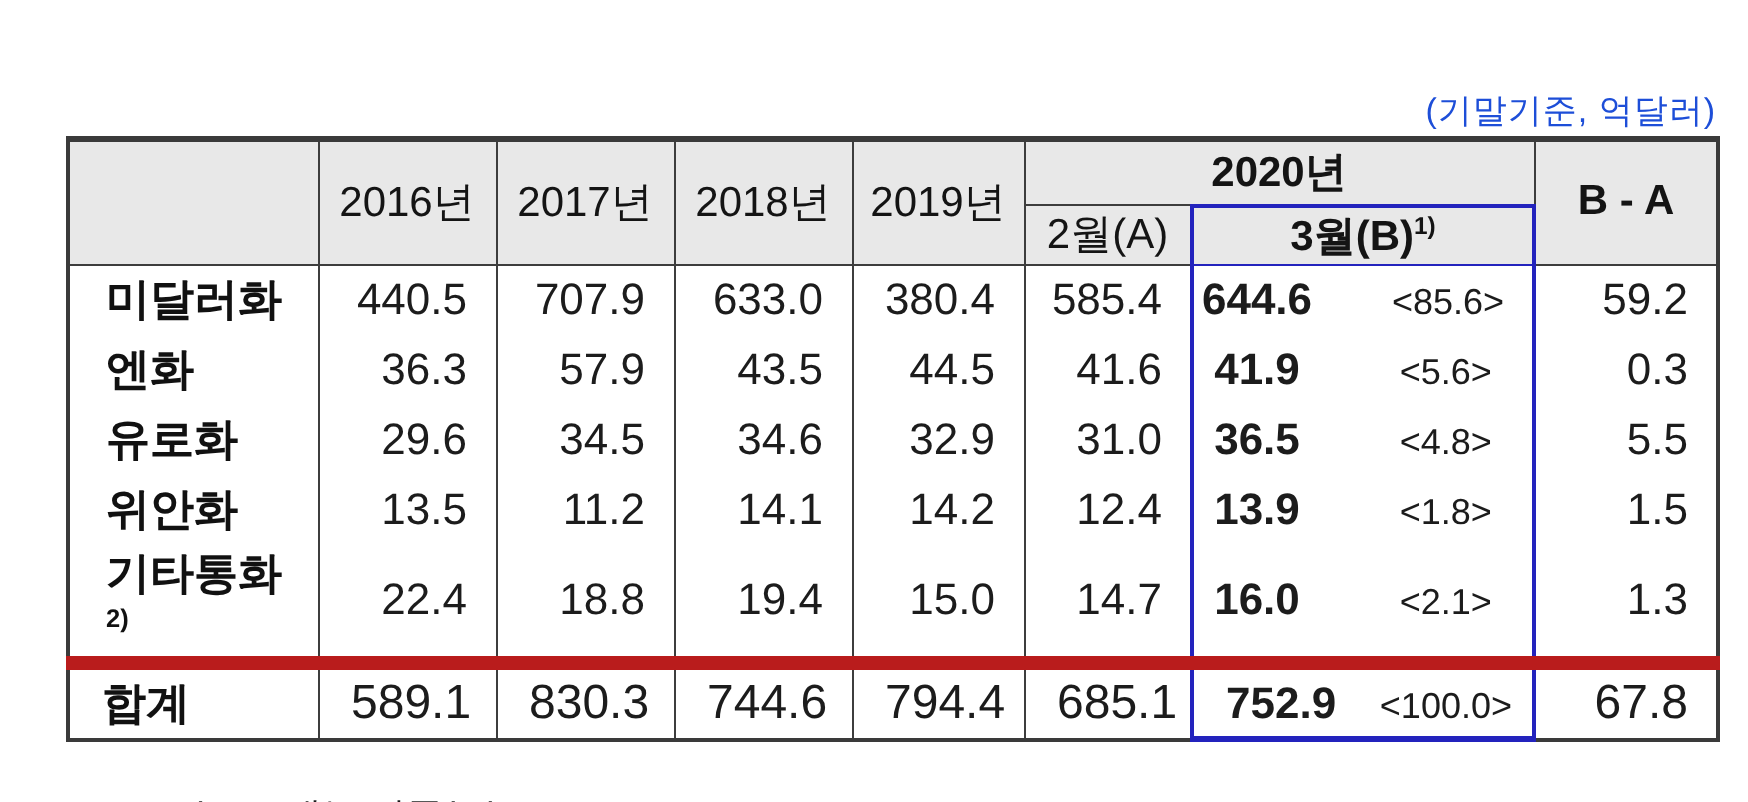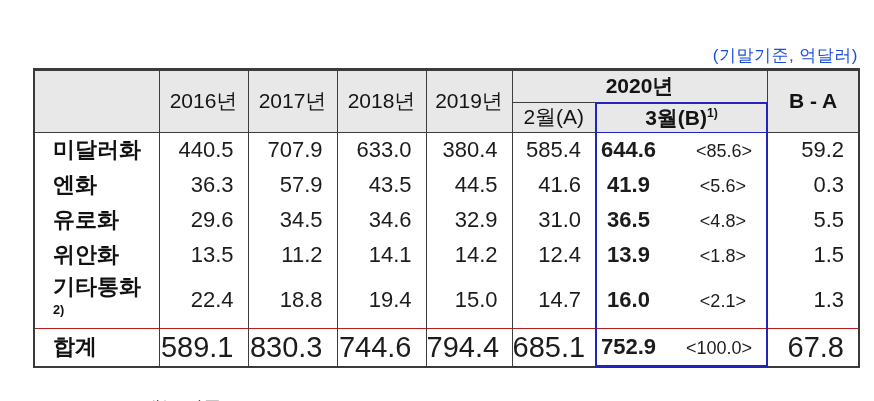--- a/index.html
+++ b/index.html
@@ -30,38 +30,38 @@
     border:2px solid #3a3a3a; border-top-width:3px;
   }
   th, td { border-left:1px solid #3d3d3d; padding:0; overflow:hidden; }
   thead th { background:#e8e8e8; font-weight:400; font-size:21px; color:#141414; }
   thead th.bold { font-weight:700; }
   tr.h1 { height:33px;margin-left:13px; }
   tr.h2 { height:29px; }
   tbody tr { height:35px;margin-top:32px; }
   tbody tr.total { height:38px; }
   tbody tr.first td { border-top:1px solid #3d3d3d; }
-  tbody tr.total td { border-top:1px solid #b91c1c; }
+  tbody tr.total td { border-top:7px solid #b91c1c;padding-left:16px; }
 
   th.y2020 { border-bottom:1px solid #3d3d3d; }
 
   
   th.mar-h { border:2px solid #2323bd; border-bottom-width:1px; font-weight:700; }
   td.mar-c { border-left:2px solid #2323bd; border-right:2px solid #2323bd; }
   tr.total td.mar-c { border-bottom:3px solid #2323bd; }
 
   .rowlabel {
     font-weight:700; font-size:22px; color:#111;
     text-align:justify; text-align-last:justify;
     padding:0 14px 0 18px;
   }
   sup { font-size:58%; vertical-align:super; line-height:0; }
 
   td.num { text-align:right; padding-right:14px; font-size:22px; }
-  tr.total td.num { font-size:29px; }
+  tr.total td.num { font-size:24px; }
   .marwrap { display:flex; justify-content:center; align-items:baseline; }
   .marval { font-weight:700; font-size:22px; }
   .marshare { width:96px; text-align:right; padding-right:10px; font-size:18px; }
 
   
   .footnotes {
     position:absolute; left:55px; top:348px;
     font-size:18.5px; color:#1a1a1a; line-height:24px; white-space:pre;
   }
 </style>

